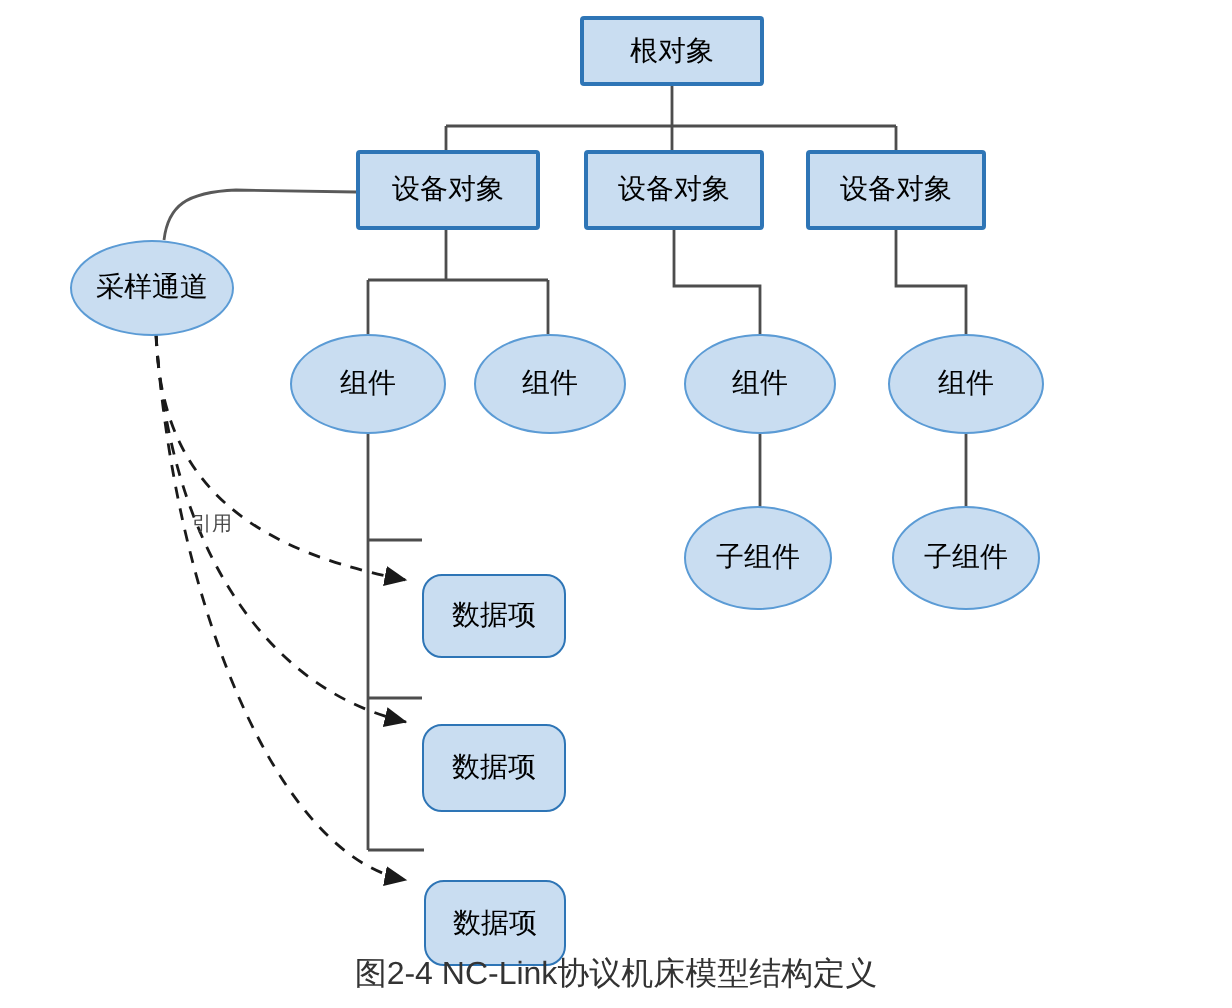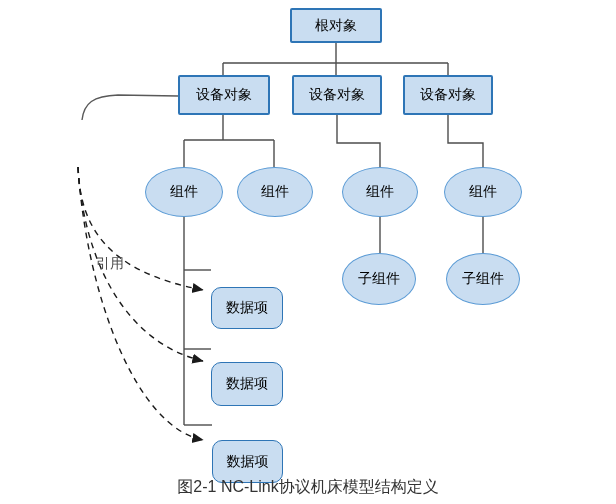--- a/index.html
+++ b/index.html
@@ -26,21 +26,21 @@
   #node-comp2{left:237px;top:167px;width:76px;height:50px;}
   #node-comp3{left:342px;top:167px;width:76px;height:50px;}
   #node-comp4{left:444px;top:167px;width:78px;height:50px;}
   #node-data1{left:211px;top:251px;width:72px;height:42px;}
   #node-data2{left:211px;top:326px;width:72px;height:44px;}
   #node-data3{left:212px;top:404px;width:71px;height:43px;}
   #node-sub1{left:342px;top:253px;width:74px;height:52px;}
   #node-sub2{left:446px;top:253px;width:74px;height:52px;}
 
   #ref-label{
-    position:absolute;left:96px;top:255px;font-size:14px;color:#4a4a4a;z-index:2;
+    position:absolute;left:96px;top:255px;font-size:10px;color:#4a4a4a;z-index:2;
   }
   #caption{
     position:absolute;left:0;right:0;top:477px;text-align:center;
     font-size:16px;color:#333;z-index:1;
   }
 </style>
 </head>
 <body>
 
 <div id="canvas">
@@ -87,20 +87,23 @@
   <div id="node-dev1" class="node rect">
     <span>设备对象</span>
   </div>
   <div id="node-dev2" class="node rect">
     <span>设备对象</span>
   </div>
   <div id="node-dev3" class="node rect">
     <span>设备对象</span>
   </div>
 
+  <div id="node-chan" class="node ellipse">
+    <span>采样通道</span>
+  </div>
 
   <div id="node-comp1" class="node ellipse">
     <span>组件</span>
   </div>
   <div id="node-comp2" class="node ellipse">
     <span>组件</span>
   </div>
   <div id="node-comp3" class="node ellipse">
     <span>组件</span>
   </div>
@@ -120,15 +123,15 @@
 
   <div id="node-sub1" class="node ellipse">
     <span>子组件</span>
   </div>
   <div id="node-sub2" class="node ellipse">
     <span>子组件</span>
   </div>
 
   <div id="ref-label">引用</div>
 
-  <div id="caption">图2-1 NC-Link协议机床模型结构定义</div>
+  <div id="caption">图2-4 NC-Link协议机床模型结构定义</div>
 
 </div>
 
 </body></html>

